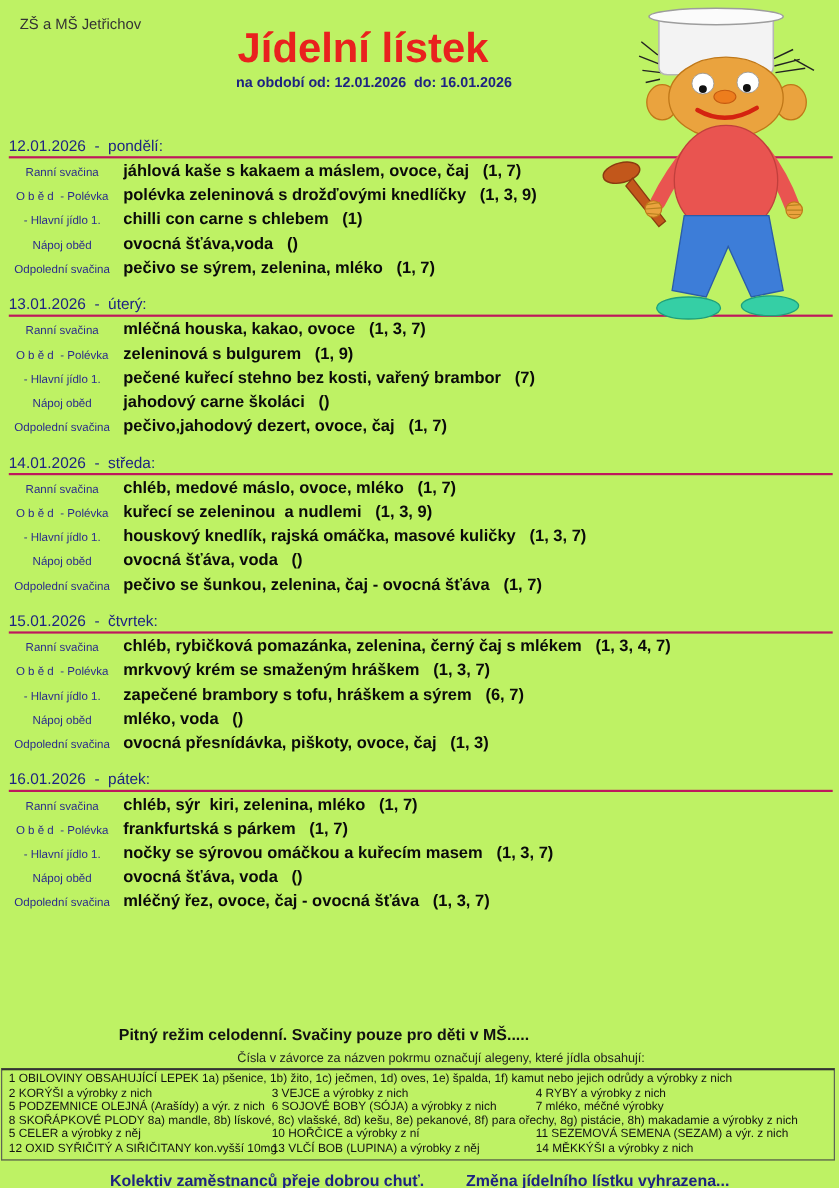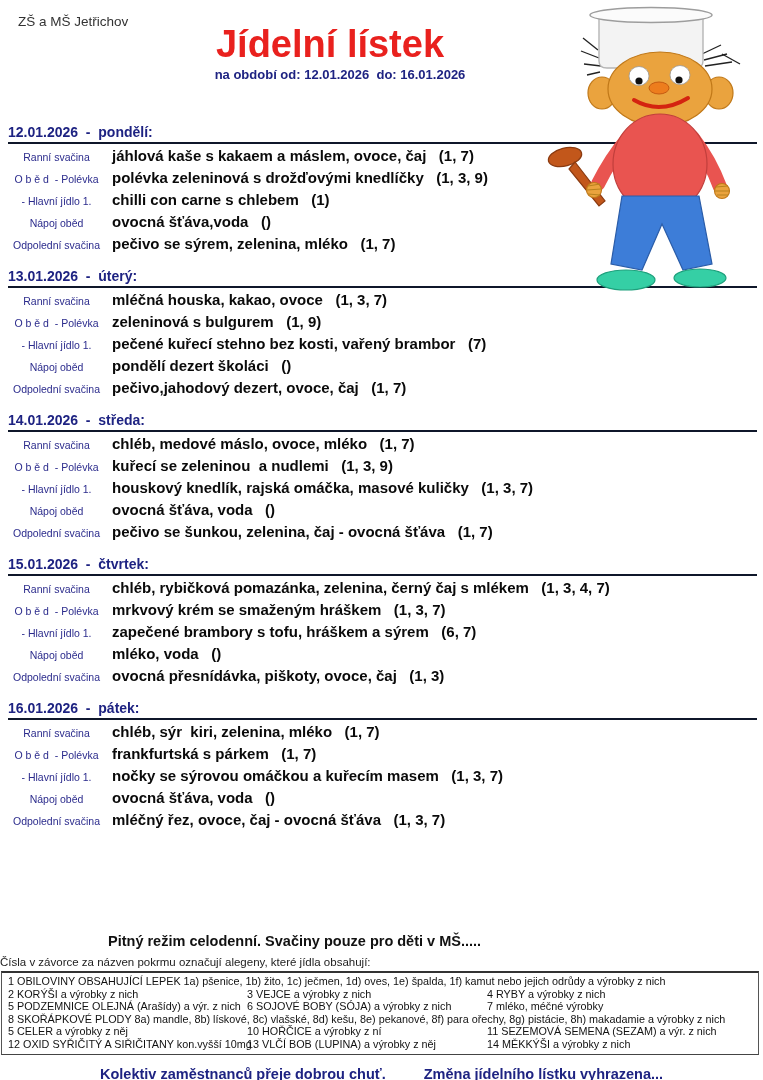--- a/index.html
+++ b/index.html
@@ -1,45 +1,45 @@
 <!DOCTYPE html>
 <html><head>
 <meta charset="utf-8">
 <style>
   html,body { margin:0; padding:0; background:#888; }
   .page {
     position:relative; width:763px; height:1080px; margin:0 auto;
-    background:#ffffff; overflow:hidden;
+    background:#bef264; overflow:hidden;
     font-family:"Liberation Sans", sans-serif; color:#111;
   }
   .school { position:absolute; top:14px; left:18px; font-size:13.5px; color:#333; }
   .titlewrap { position:absolute; top:24px; left:0; width:660px; text-align:center; }
   .title { font-size:38px; font-weight:bold; color:#e9211e; line-height:40px; }
   .subtitle { margin-top:3px; font-size:13px; font-weight:bold; color:#1e2382; white-space:pre;padding-left:20px; }
 
   .menu { position:absolute; top:124px; left:8px; width:749px; }
   .day { margin-bottom:11px; }
   .day-heading {
-    color:#1e2382; font-weight:bold; font-size:14px; white-space:pre;
-    border-bottom:2px solid #0f172a; padding-bottom:2px; margin-bottom:3px;
+    color:#1e2382; font-weight:normal; font-size:14px; white-space:pre;
+    border-bottom:2px solid #be185d; padding-bottom:2px; margin-bottom:3px;
   }
   .meal-row { display:flex; align-items:baseline; height:22px; }
   .meal-label {
     flex:none; width:97px; text-align:center; color:#2b2b8c;
     font-size:10.5px; white-space:pre;
   }
   .meal-text {
     margin-left:7px; font-size:15px; font-weight:bold; color:#0a0a0a; white-space:pre;
   }
 
   .mascot { position:absolute; top:2px; left:542px; width:215px; height:298px; z-index:5; }
 
   .bottom { position:absolute; top:933px; left:0; width:763px; }
   .pitny { margin-left:108px; font-weight:bold; font-size:14.5px; color:#111; }
-  .cisla { margin-top:7px; width:714px; text-align:left; font-size:11.5px; color:#222; }
+  .cisla { margin-top:7px; width:714px; text-align:center; font-size:11.5px; color:#222;margin-left:44px; }
   .allergen-box {
     margin-top:3px; margin-left:1px; width:758px; box-sizing:border-box;
     border:1px solid #555; border-top:2px solid #333; border-bottom:1.5px solid #444;
     padding:2px 4px 3px 6px;
   }
   .arow { font-size:10.8px; line-height:12.6px; color:#111; white-space:pre; }
   .arow.cols3 { display:grid; grid-template-columns:239px 240px auto; }
   .footer {
     margin-top:11px; margin-left:100px; display:flex; gap:38px;
     color:#1e2382; font-weight:bold; font-size:14.5px;
@@ -157,21 +157,21 @@
       <div class="meal-row">
         <span class="meal-label">O b ě d  - Polévka</span>
         <span class="meal-text">zeleninová s bulgurem   (1, 9)</span>
       </div>
       <div class="meal-row">
         <span class="meal-label">- Hlavní jídlo 1.</span>
         <span class="meal-text">pečené kuřecí stehno bez kosti, vařený brambor   (7)</span>
       </div>
       <div class="meal-row">
         <span class="meal-label">Nápoj oběd</span>
-        <span class="meal-text">pondělí dezert školáci   ()</span>
+        <span class="meal-text">jahodový carne školáci   ()</span>
       </div>
       <div class="meal-row">
         <span class="meal-label">Odpolední svačina</span>
         <span class="meal-text">pečivo,jahodový dezert, ovoce, čaj   (1, 7)</span>
       </div>
     </div>
 
     <div class="day">
       <div class="day-heading">14.01.2026  -  středa:</div>
       <div class="meal-row">

